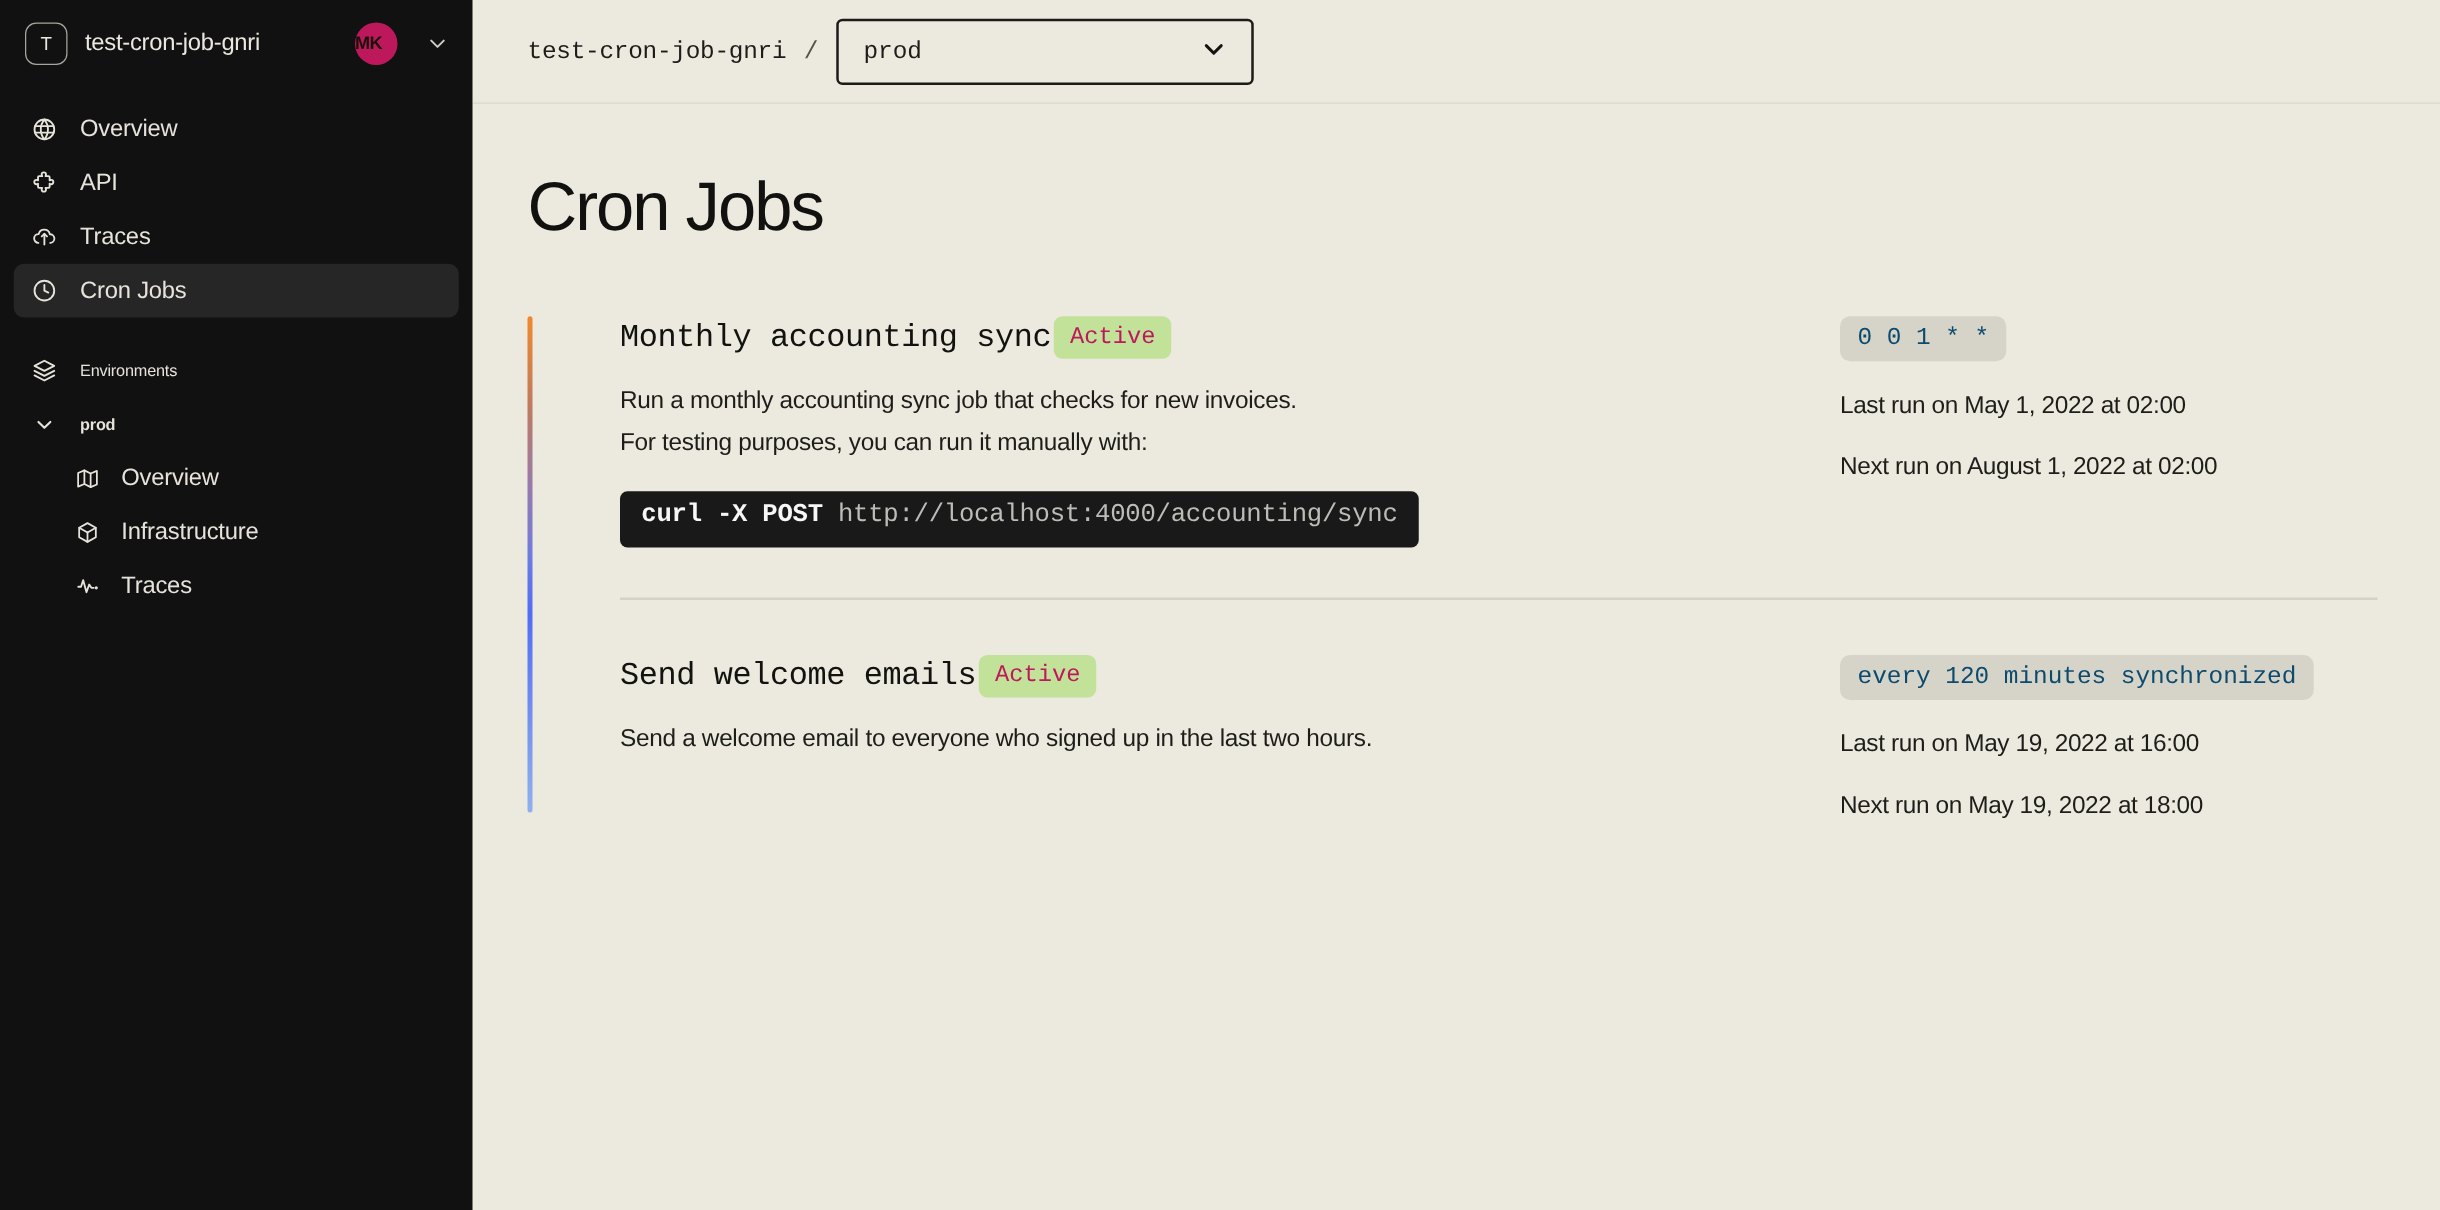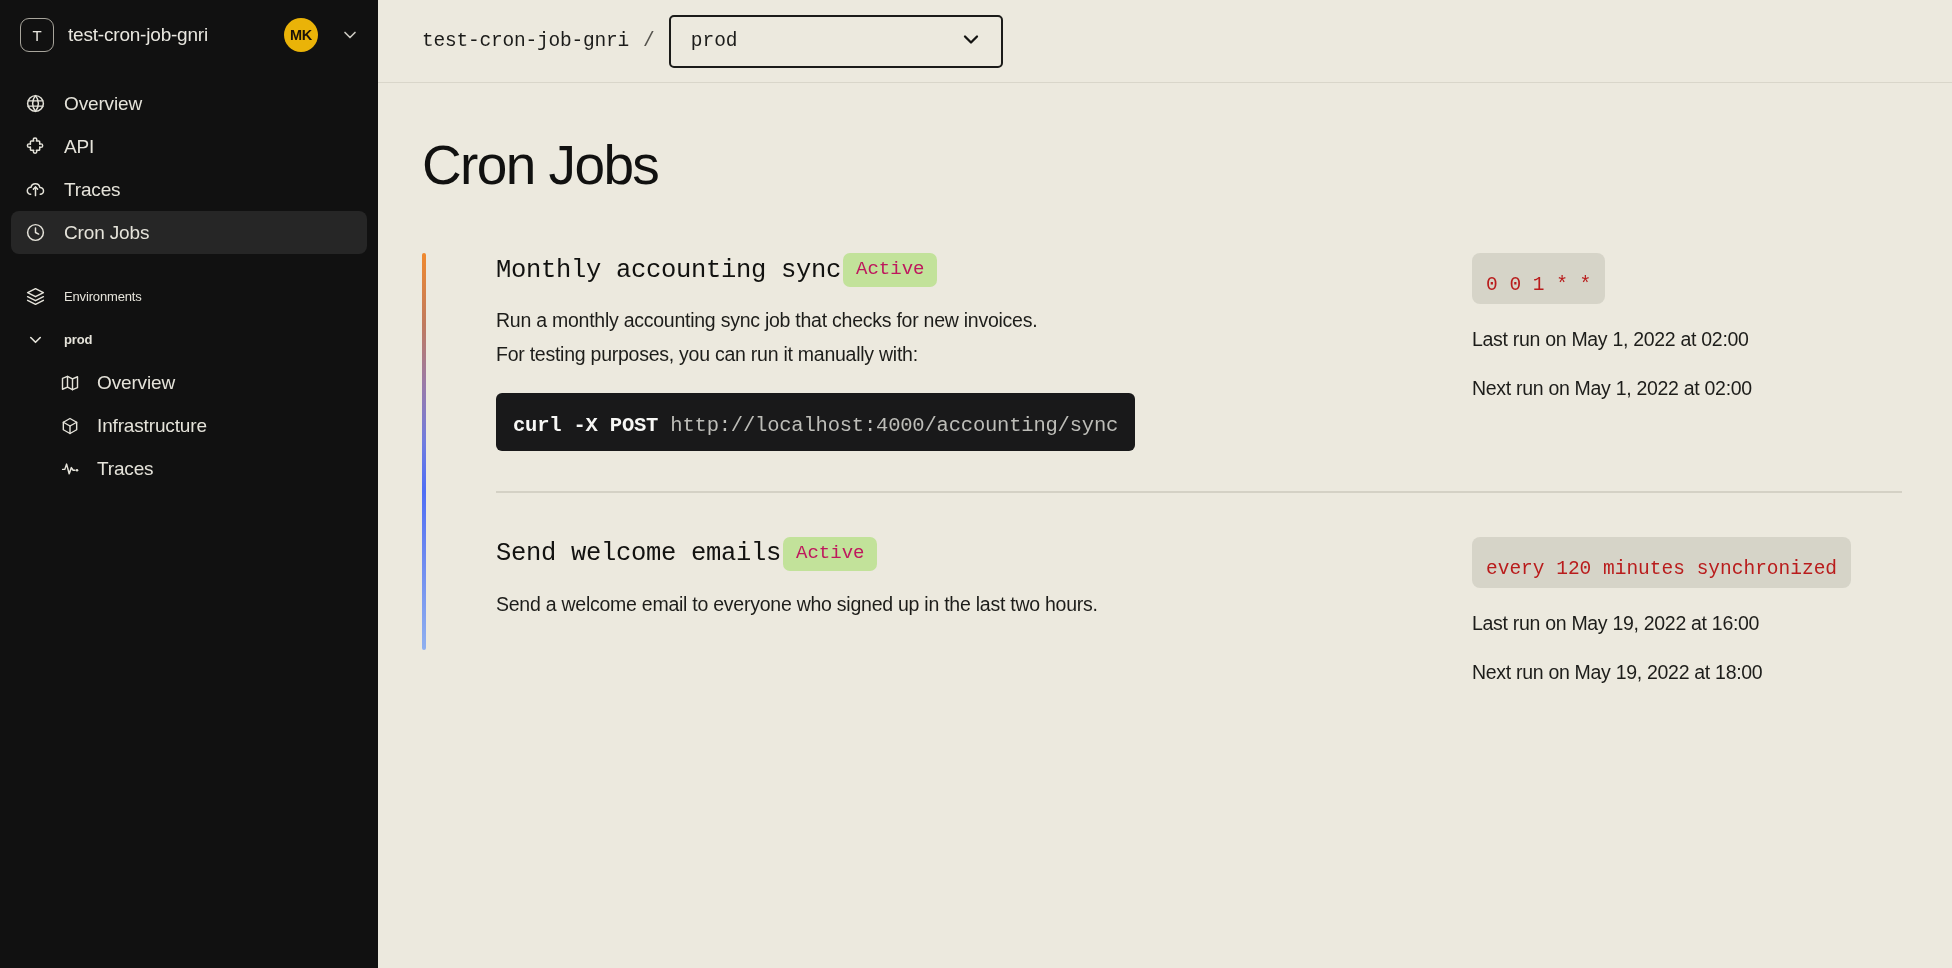--- a/index.html
+++ b/index.html
@@ -48,23 +48,23 @@
     font-size: 19px;
     color: #e9e7e0;
     letter-spacing: -0.2px;
     white-space: nowrap;
     flex: 1;
   }
   .avatar {
     width: 34px; height: 34px;
     min-width: 34px;
     border-radius: 50%;
-    background: #eab308;
+    background: #be185d;
     color: #1a1208;
-    display: flex; align-items: center; justify-content: center;
+    display: flex; align-items: center; justify-content: flex-start;
     font-size: 14.5px;
     font-weight: bold;
     letter-spacing: -0.4px;
   }
   .hdr-chev { margin-left: 8px; display: flex; align-items: center; }
 
   .nav-group { margin-top: 12px; }
   .nav-item {
     display: flex;
     align-items: center;
@@ -215,45 +215,45 @@
     font-size: 19.5px;
     color: #1d1d1a;
     letter-spacing: -0.25px;
     line-height: 1.55;
     margin-bottom: 4px;
   }
   .code-block {
     margin-top: 20px;
     background: #19191a;
     border-radius: 6px;
-    padding: 21px 17px 14px;
+    padding: 8px 17px 14px;
     display: inline-block;
     max-width: 100%;
   }
   .code-block .code-cmd {
     font-family: "Liberation Mono", monospace;
     font-size: 20.5px;
     color: #f7f7f5;
     font-weight: bold;
     letter-spacing: -0.2px;
   }
   .code-block .code-url {
     font-family: "Liberation Mono", monospace;
     font-size: 20.5px;
     color: #bdbdb8;
     letter-spacing: -0.2px;
   }
 
   .sched-pill {
     display: inline-block;
     background: #d6d4c8;
-    color: #b91c1c;
-    font-family: "Liberation Mono", monospace;
-    font-size: 19.5px;
-    padding: 22px 14px 8px;
+    color: #0c4a6e;
+    font-family: "Liberation Mono", monospace;
+    font-size: 19.5px;
+    padding: 7px 14px 8px;
     border-radius: 8px;
     line-height: 1.1;
     letter-spacing: 0px;
     margin-bottom: 24px;
   }
   .run-line {
     font-size: 19.5px;
     color: #1d1d1a;
     letter-spacing: -0.3px;
     margin-bottom: 26px;
@@ -420,21 +420,21 @@
               </div>
               <p class="job-desc">Run a monthly accounting sync job that checks for new invoices.</p>
               <p class="job-desc">For testing purposes, you can run it manually with:</p>
               <div class="code-block">
                 <span class="code-cmd">curl -X POST </span><span class="code-url">http://localhost:4000/accounting/sync</span>
               </div>
             </div>
             <div class="job-right">
               <div class="sched-pill">0 0 1 * *</div>
               <div class="run-line">Last run on May 1, 2022 at 02:00</div>
-              <div class="run-line">Next run on May 1, 2022 at 02:00</div>
+              <div class="run-line">Next run on August 1, 2022 at 02:00</div>
             </div>
           </section>
 
           <div class="job-divider"></div>
 
           <section class="job">
             <div class="job-left">
               <div class="job-title-row">
                 <span class="job-title">Send welcome emails</span>
                 <span class="badge-active">Active</span>

